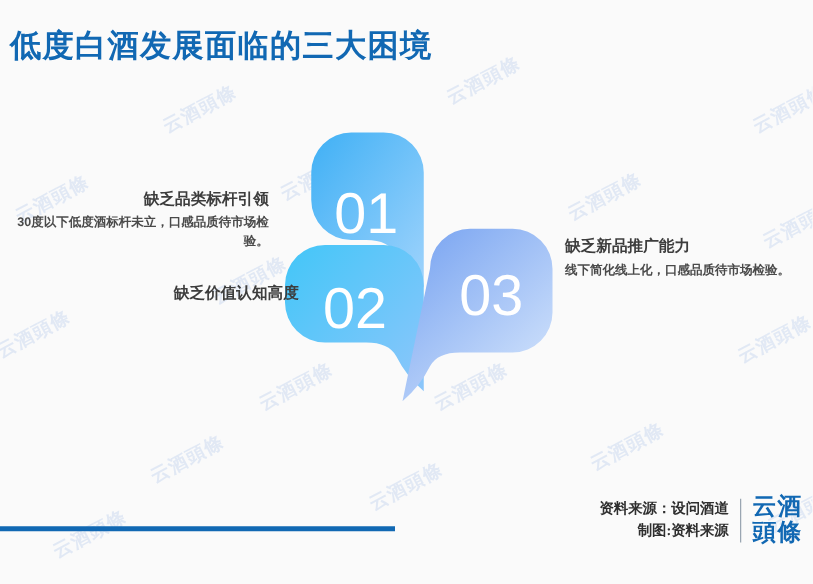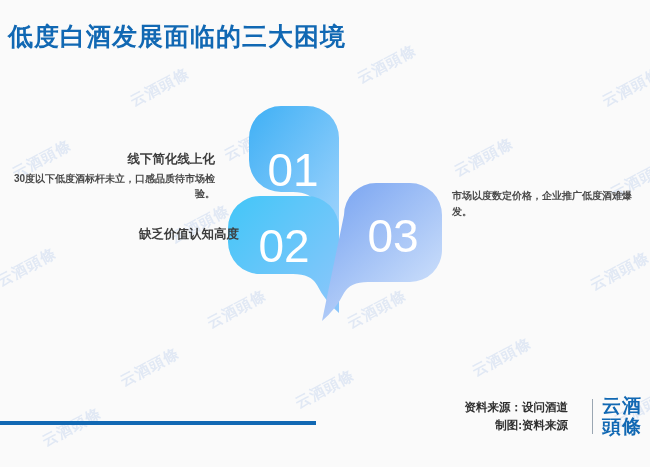--- a/index.html
+++ b/index.html
@@ -87,21 +87,21 @@
   }
   #footer{
     position:absolute;
     right:8px;top:396px;
     display:flex;
     align-items:center;
     z-index:5;
   }
   #source-lines{
     text-align:right;
-    padding-right:24px;
+    padding-right:9px;
     border-right:1px solid #9aa6b2;
     font-family:"Liberation Serif","DejaVu Serif",serif;
     color:#2f2f2f;
   }
   #source-lines div{
     font-size:11.5px;
     line-height:1.55;
     font-weight:700;
     white-space:nowrap;
   }
@@ -196,30 +196,31 @@
                a 32 32 0 0 1 -32 32
                L 368 282
                q -18 0 -24 11
                q -8 16 -22 28
                Z" fill="url(#g3)"></path>
       <text x="393" y="252" text-anchor="middle" font-family="'Liberation Sans','DejaVu Sans',sans-serif" font-size="46" fill="#ffffff">03</text>
     </g>
   </svg>
 
   <div class="txt-block align-right" id="block-1">
-    <p class="head">线下简化线上化</p>
+    <p class="head">缺乏品类标杆引领</p>
     <p class="body">30度以下低度酒标杆未立，口感品质待市场检验。</p>
   </div>
 
   <div class="txt-block align-right" id="block-2">
     <p class="head">缺乏价值认知高度</p>
   </div>
 
   <div class="txt-block align-left" id="block-3">
-    <p class="body">市场以度数定价格，企业推广低度酒难爆发。</p>
+    <p class="head">缺乏新品推广能力</p>
+    <p class="body">线下简化线上化，口感品质待市场检验。</p>
   </div>
 
   <div id="footer-rule"></div>
 
   <div id="footer">
     <div id="source-lines">
       <div>资料来源：设问酒道</div>
       <div>制图:资料来源</div>
     </div>
     <div id="logo">

